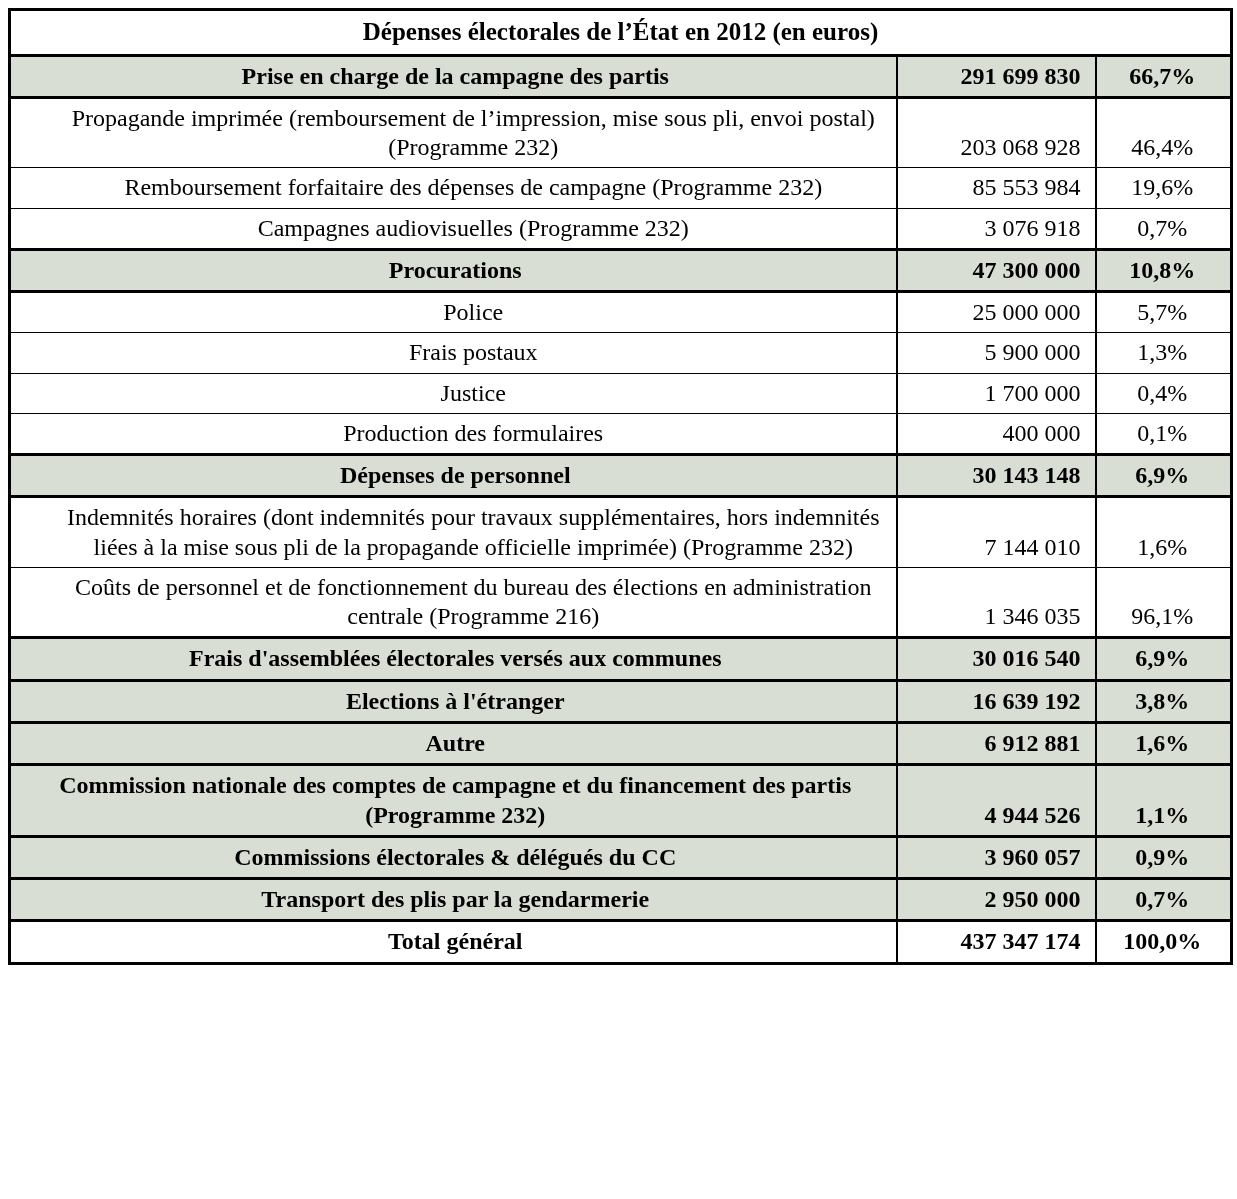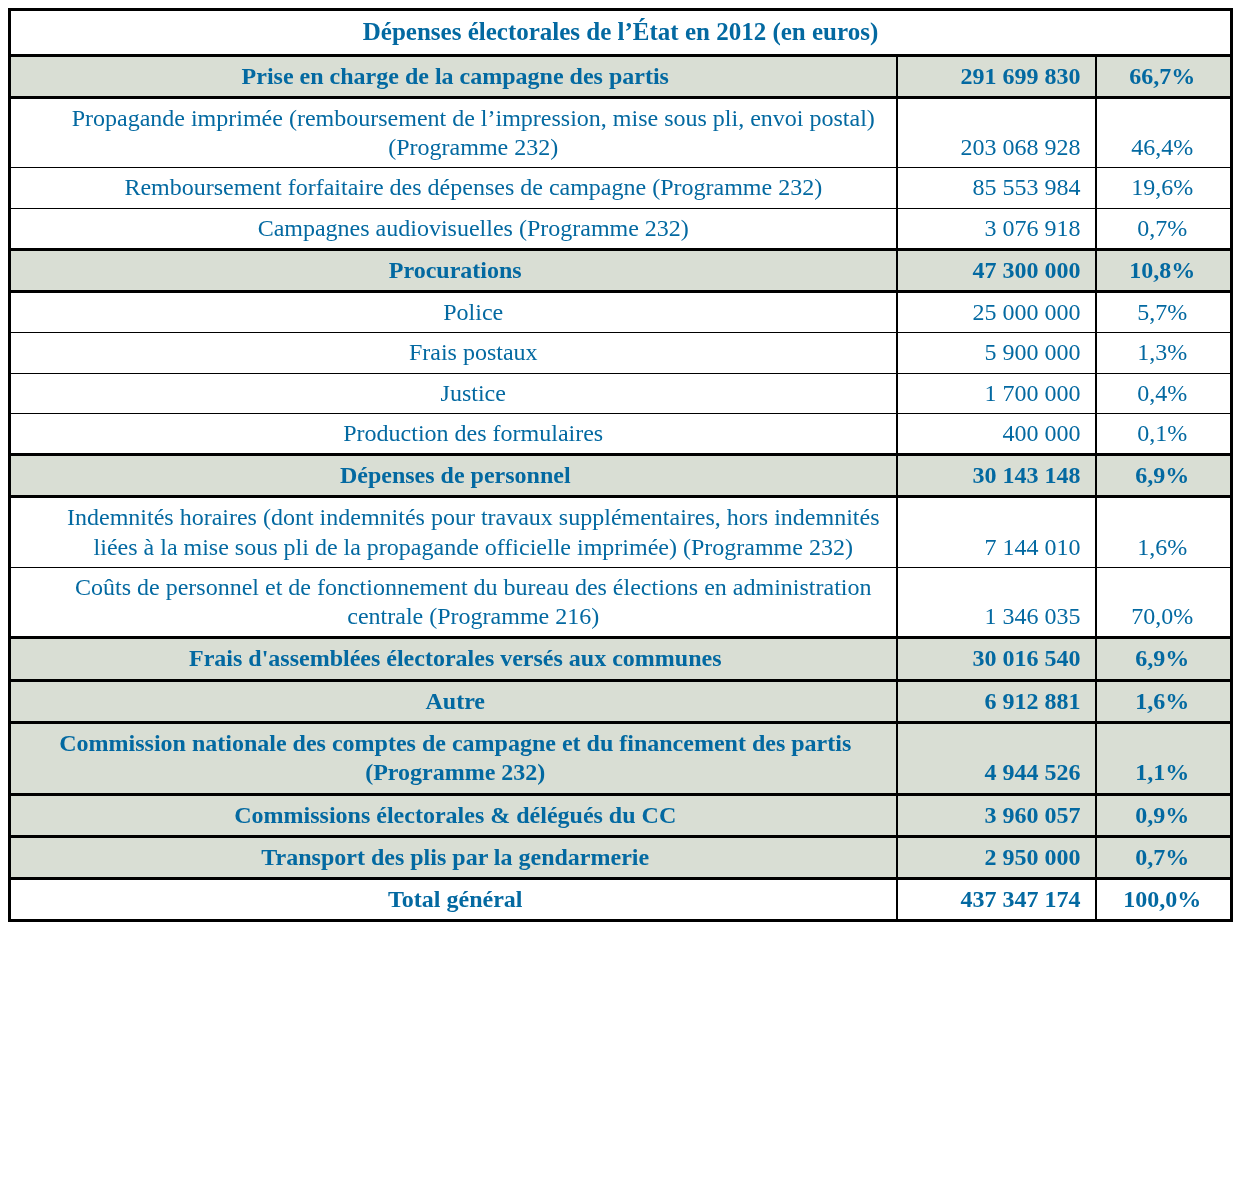--- a/index.html
+++ b/index.html
@@ -3,21 +3,21 @@
 <meta charset="utf-8">
 <style>
   * { box-sizing: border-box; }
   html, body { margin: 0; padding: 0; background: #ffffff; }
   .page {
     width: 1237px;
     height: 1199px;
     padding: 8px 7px 7px 8px;
     background: #ffffff;
     font-family: "Liberation Serif", "DejaVu Serif", serif;
-    color: #0369a1;
+    color: #000000;
   }
   table.expenses {
     border-collapse: collapse;
     table-layout: fixed;
     width: 1222px;
     border: 3px solid #000000;
     font-size: 24px;
     line-height: 1.22;
   }
   td {
@@ -128,26 +128,31 @@
     <td class="c-percent">6,9%</td>
   </tr>
         <tr class="sub">
     <td class="c-label">Indemnités horaires (dont indemnités pour travaux supplémentaires, hors indemnités liées à la mise sous pli de la propagande officielle imprimée) (Programme 232)</td>
     <td class="c-amount">7 144 010</td>
     <td class="c-percent">1,6%</td>
   </tr>
         <tr class="sub">
     <td class="c-label">Coûts de personnel et de fonctionnement du bureau des élections en administration centrale (Programme 216)</td>
     <td class="c-amount">1 346 035</td>
-    <td class="c-percent">70,0%</td>
+    <td class="c-percent">96,1%</td>
   </tr>
         <tr class="section">
     <td class="c-label">Frais d'assemblées électorales versés aux communes</td>
     <td class="c-amount">30 016 540</td>
     <td class="c-percent">6,9%</td>
+  </tr>
+        <tr class="section">
+    <td class="c-label">Elections à l'étranger</td>
+    <td class="c-amount">16 639 192</td>
+    <td class="c-percent">3,8%</td>
   </tr>
         <tr class="section">
     <td class="c-label">Autre</td>
     <td class="c-amount">6 912 881</td>
     <td class="c-percent">1,6%</td>
   </tr>
         <tr class="section">
     <td class="c-label">Commission nationale des comptes de campagne et du financement des partis (Programme 232)</td>
     <td class="c-amount">4 944 526</td>
     <td class="c-percent">1,1%</td>

